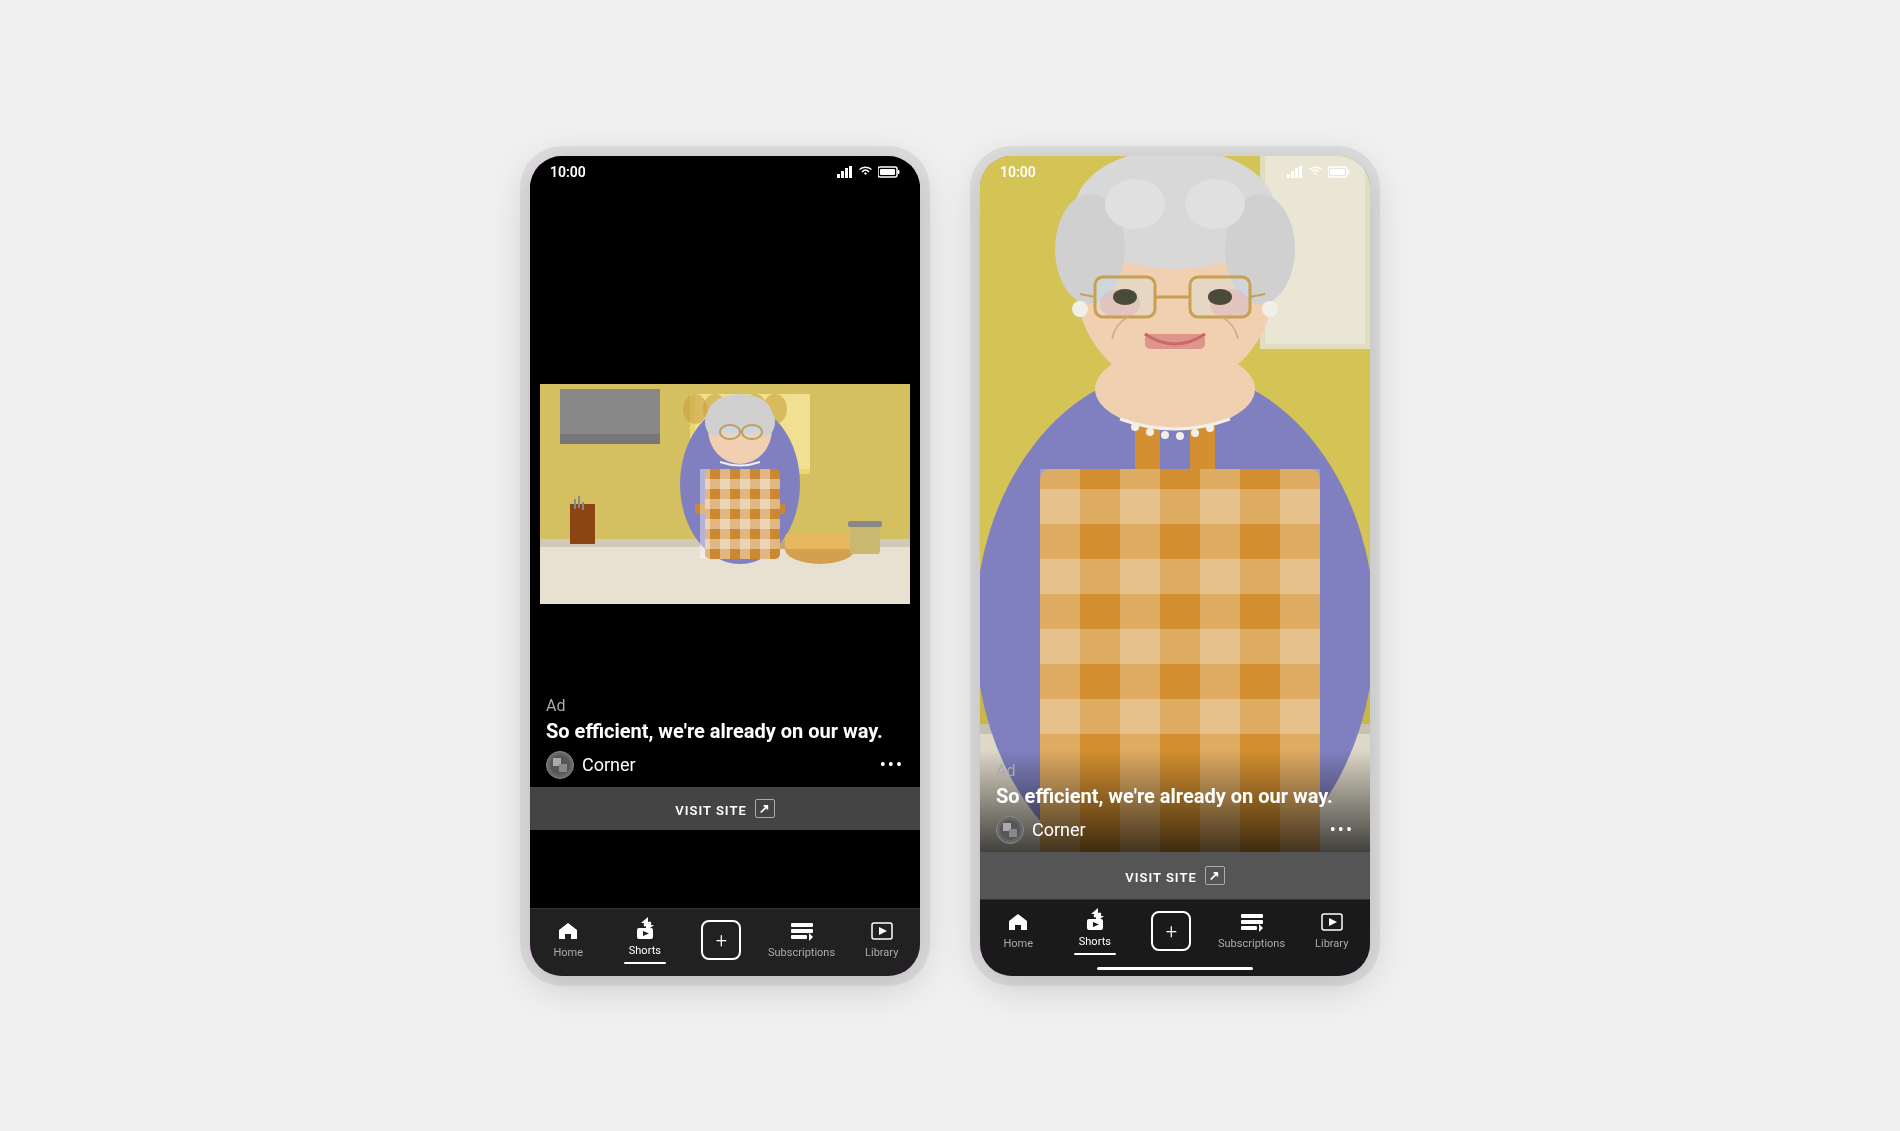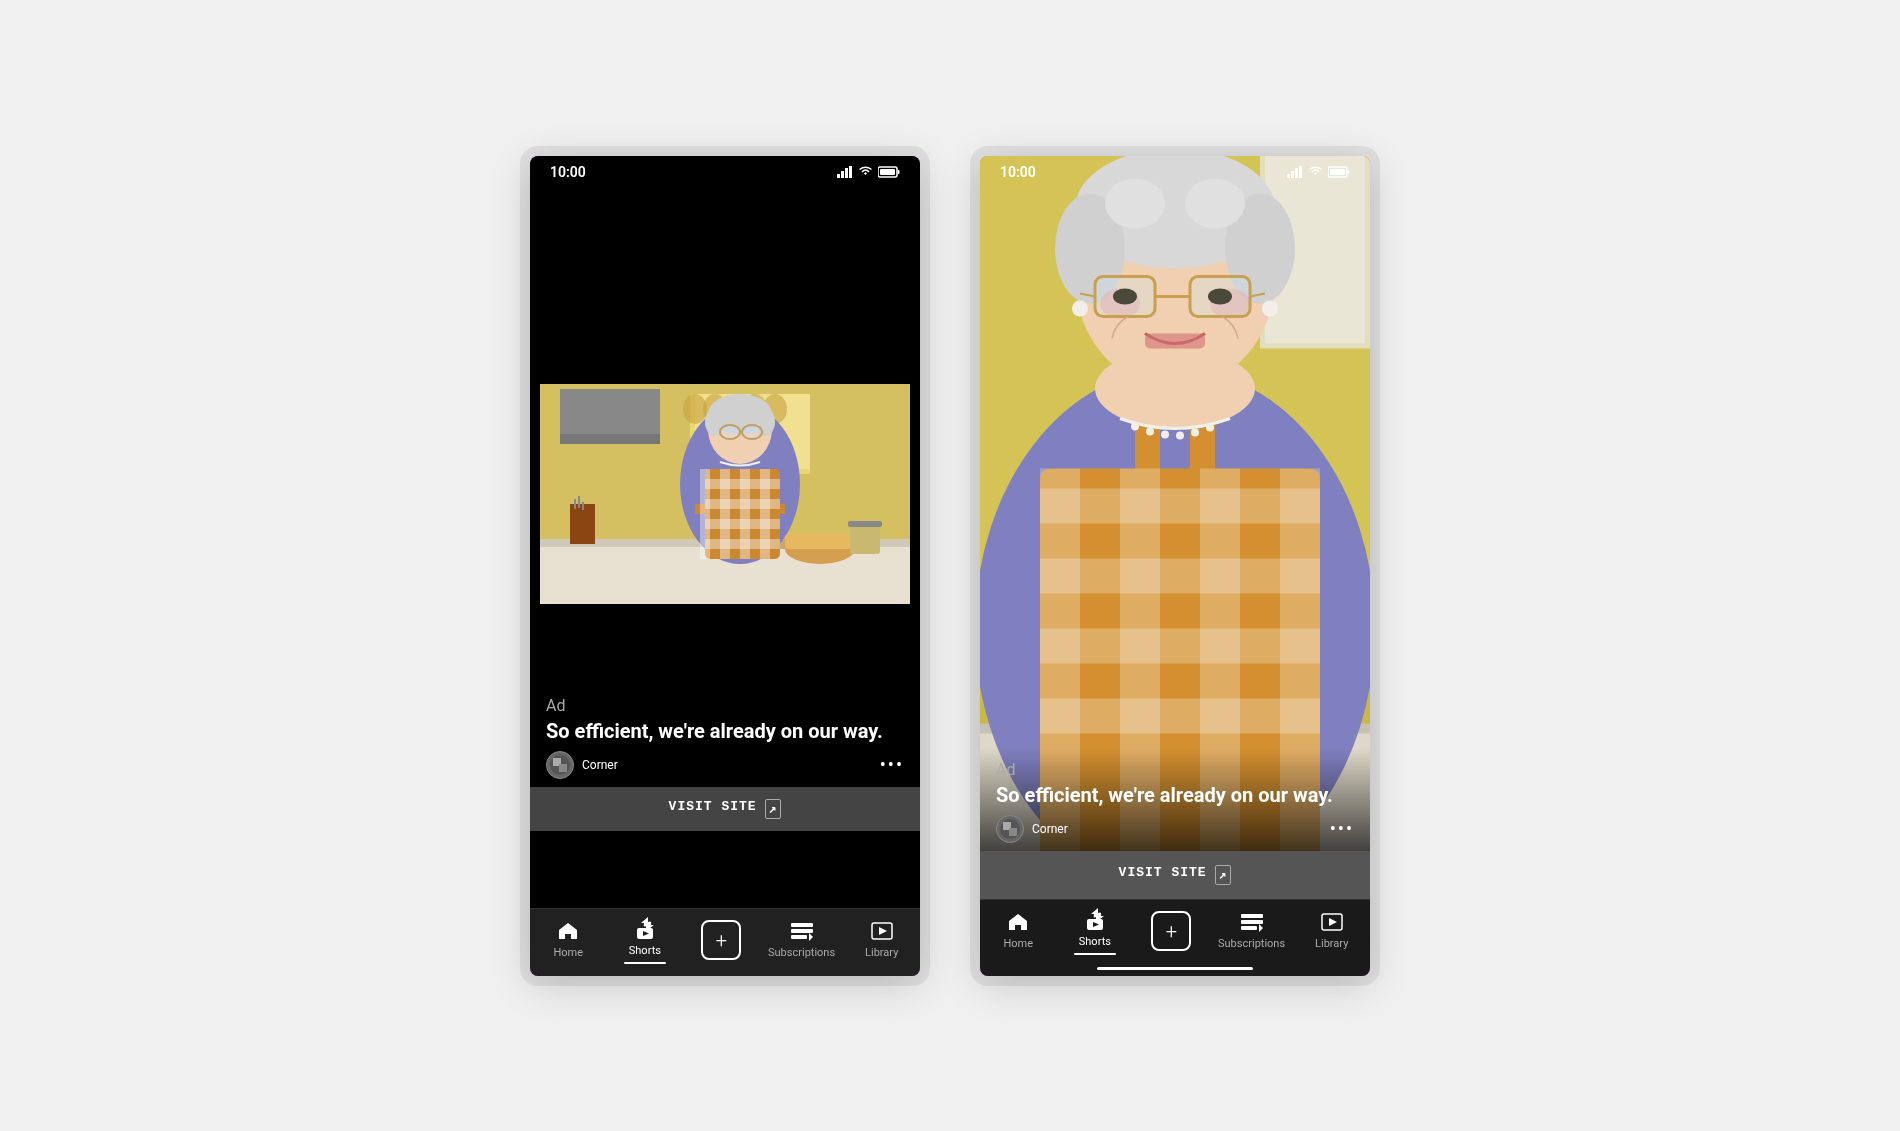--- a/index.html
+++ b/index.html
@@ -15,21 +15,21 @@
     }
 
     .phone-wrapper {
       position: relative;
     }
 
     .phone-frame {
       width: 390px;
       height: 820px;
       background: #d946ef;
-      border-radius: 8px;
+      border-radius: 32px;
       box-shadow: 0 8px 40px rgba(0,0,0,0.18), 0 0 0 10px #e0e0e0;
       overflow: hidden;
       position: relative;
       display: flex;
       flex-direction: column;
     }
 
     
     .status-bar {
       background: #000;
@@ -92,45 +92,44 @@
     }
 
     .channel-info {
       display: flex;
       align-items: center;
       gap: 8px;
     }
 
     .channel-name {
       color: #fff;
-      font-size: 12px;
+      font-size: 18px;
     }
 
     .more-dots {
       color: #fff;
       font-size: 18px;
       letter-spacing: 2px;
       cursor: pointer;
     }
 
     .visit-site-btn {
       background: #444;
       color: #fff;
       text-align: center;
       padding: 12px;
       font-size: 13px;
       font-weight: 600;
       letter-spacing: 1px;
       display: flex;
-      align-items: flex-start;
+      align-items: flex-end;
       justify-content: center;
       gap: 8px;
       cursor: pointer;
       flex-shrink: 0;
-      font-family: Liberation Mono, monospace;
     }
 
     
     .bottom-nav {
       background: #212121;
       display: flex;
       align-items: center;
       justify-content: space-around;
       padding: 8px 0 12px;
       flex-shrink: 0;

